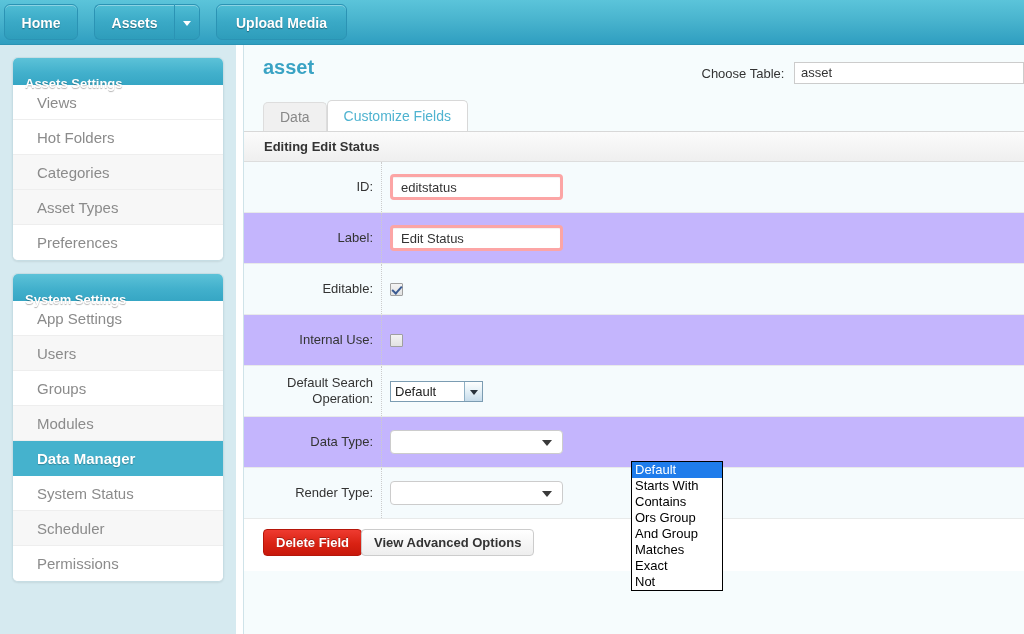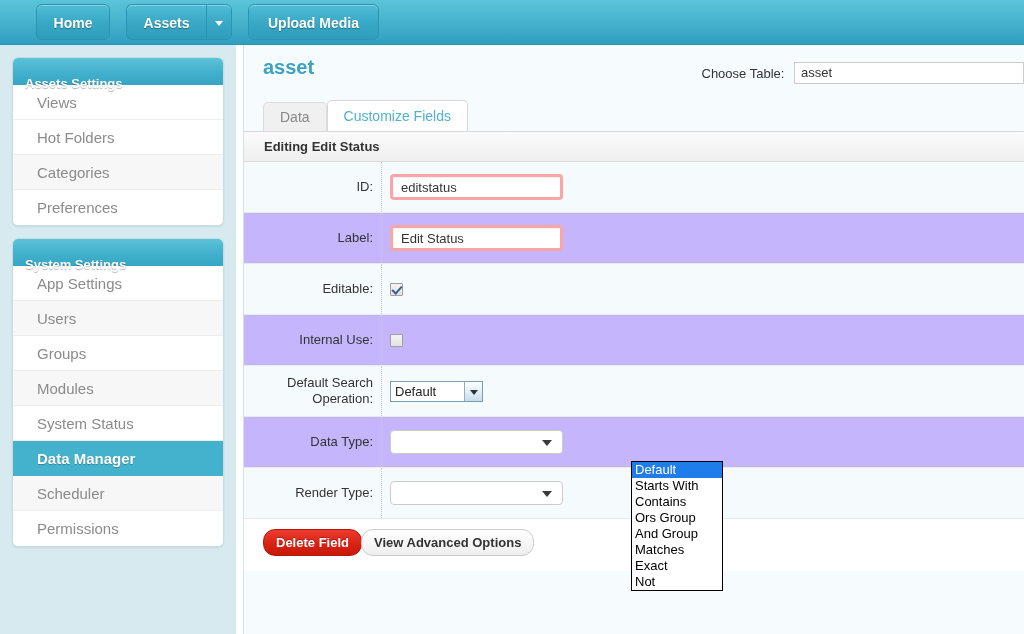--- a/index.html
+++ b/index.html
@@ -35,21 +35,20 @@
     color: #ffffff;
     font-weight: bold;
     font-size: 14px;
     line-height: 36px;
     text-align: center;
     text-shadow: 0 1px 1px rgba(0,0,0,0.35);
     box-shadow: inset 0 1px 0 rgba(255,255,255,0.35);
     cursor: pointer;
     box-sizing: border-box;
     white-space: nowrap;
-    margin-left: 32px;
   }
   #btn-home { left: 4px; width: 74px; }
   #btn-assets { left: 94px; width: 80px; border-top-right-radius:0; border-bottom-right-radius:0; border-right:none;}
   #btn-assets-caret {
     left: 174px; width: 26px;
     border-top-left-radius: 0; border-bottom-left-radius: 0;
     font-size: 10px;
   }
   #btn-upload { left: 216px; width: 131px; }
   .caret-down {
@@ -354,21 +353,21 @@
     border-top: 6px solid #3a3a3a;
   }
   .actbtn {
     position: absolute;
     top: 10px;
     height: 27px;
     line-height: 25px;
     padding: 0 12px;
     font-size: 13px;
     font-weight: bold;
-    border-radius: 12px;
+    border-radius: 4px;
     cursor: pointer;
     box-sizing: border-box;
     white-space: nowrap;
   }
   #btn-delete {
     left: 19px;
     background: linear-gradient(to bottom, #ee3b30 0%, #d92213 55%, #c8180b 100%);
     border: 1px solid #b5160a;
     color: #ffffff;
     text-shadow: 0 -1px 0 rgba(0,0,0,0.3);
@@ -395,31 +394,32 @@
 <div id="page">
 
   <div id="sidebar">
     <div id="sidebar-inner">
 
       <div class="panel">
         <div class="panel-head">Assets Settings</div>
         <div class="panel-item">Views</div>
         <div class="panel-item">Hot Folders</div>
         <div class="panel-item alt">Categories</div>
+        <div class="panel-item alt">Asset Types</div>
         <div class="panel-item">Preferences</div>
       </div>
 
       <div class="panel">
         <div class="panel-head">System Settings</div>
         <div class="panel-item">App Settings</div>
         <div class="panel-item alt">Users</div>
         <div class="panel-item">Groups</div>
         <div class="panel-item alt">Modules</div>
+        <div class="panel-item active">Data Manager</div>
         <div class="panel-item">System Status</div>
-        <div class="panel-item active">Data Manager</div>
         <div class="panel-item alt">Scheduler</div>
         <div class="panel-item">Permissions</div>
       </div>
 
     </div>
   </div>
 
   <div id="content">
 
     <div id="content-title">asset</div>

